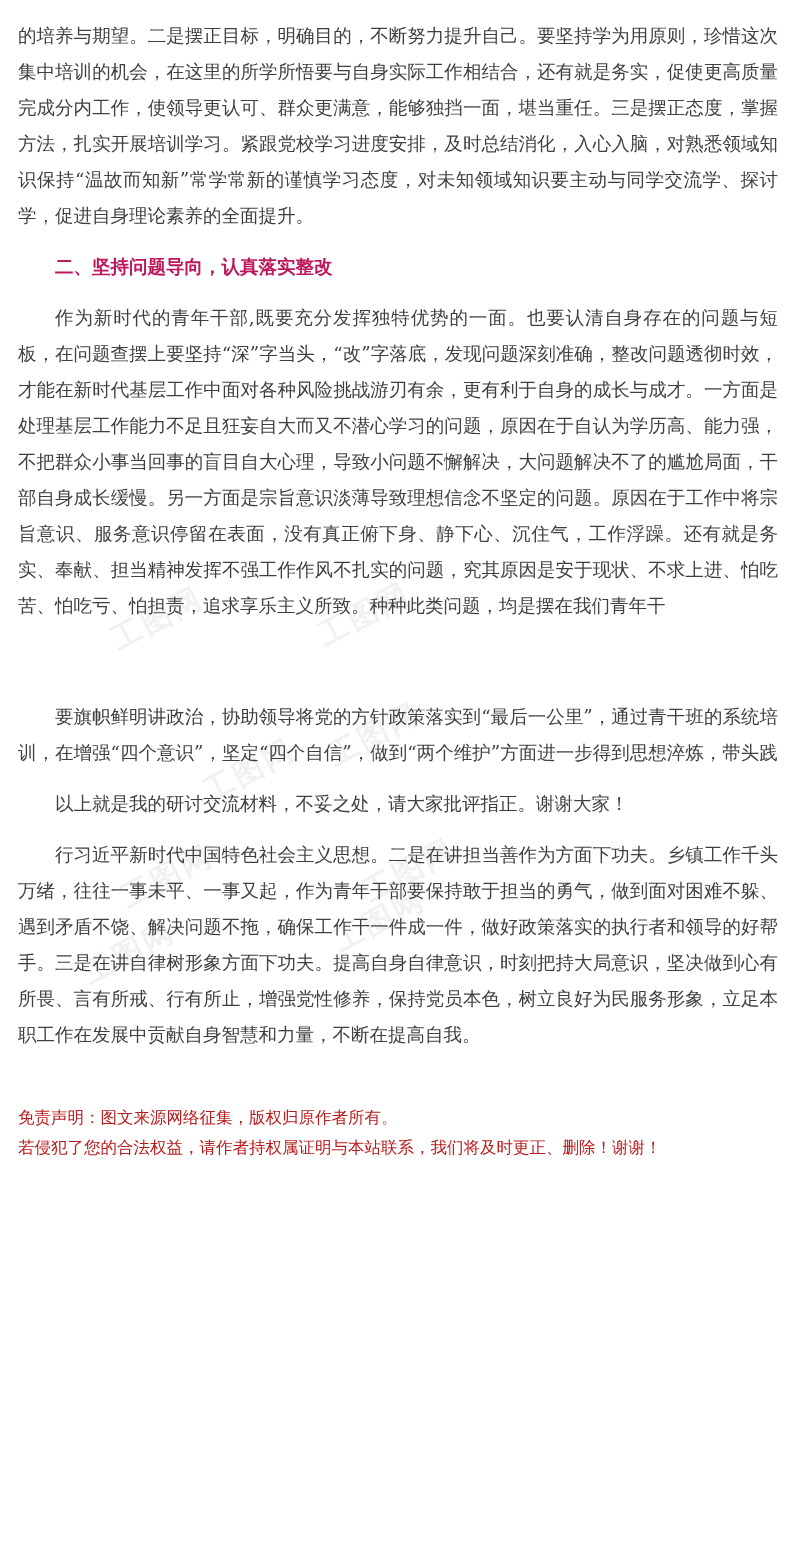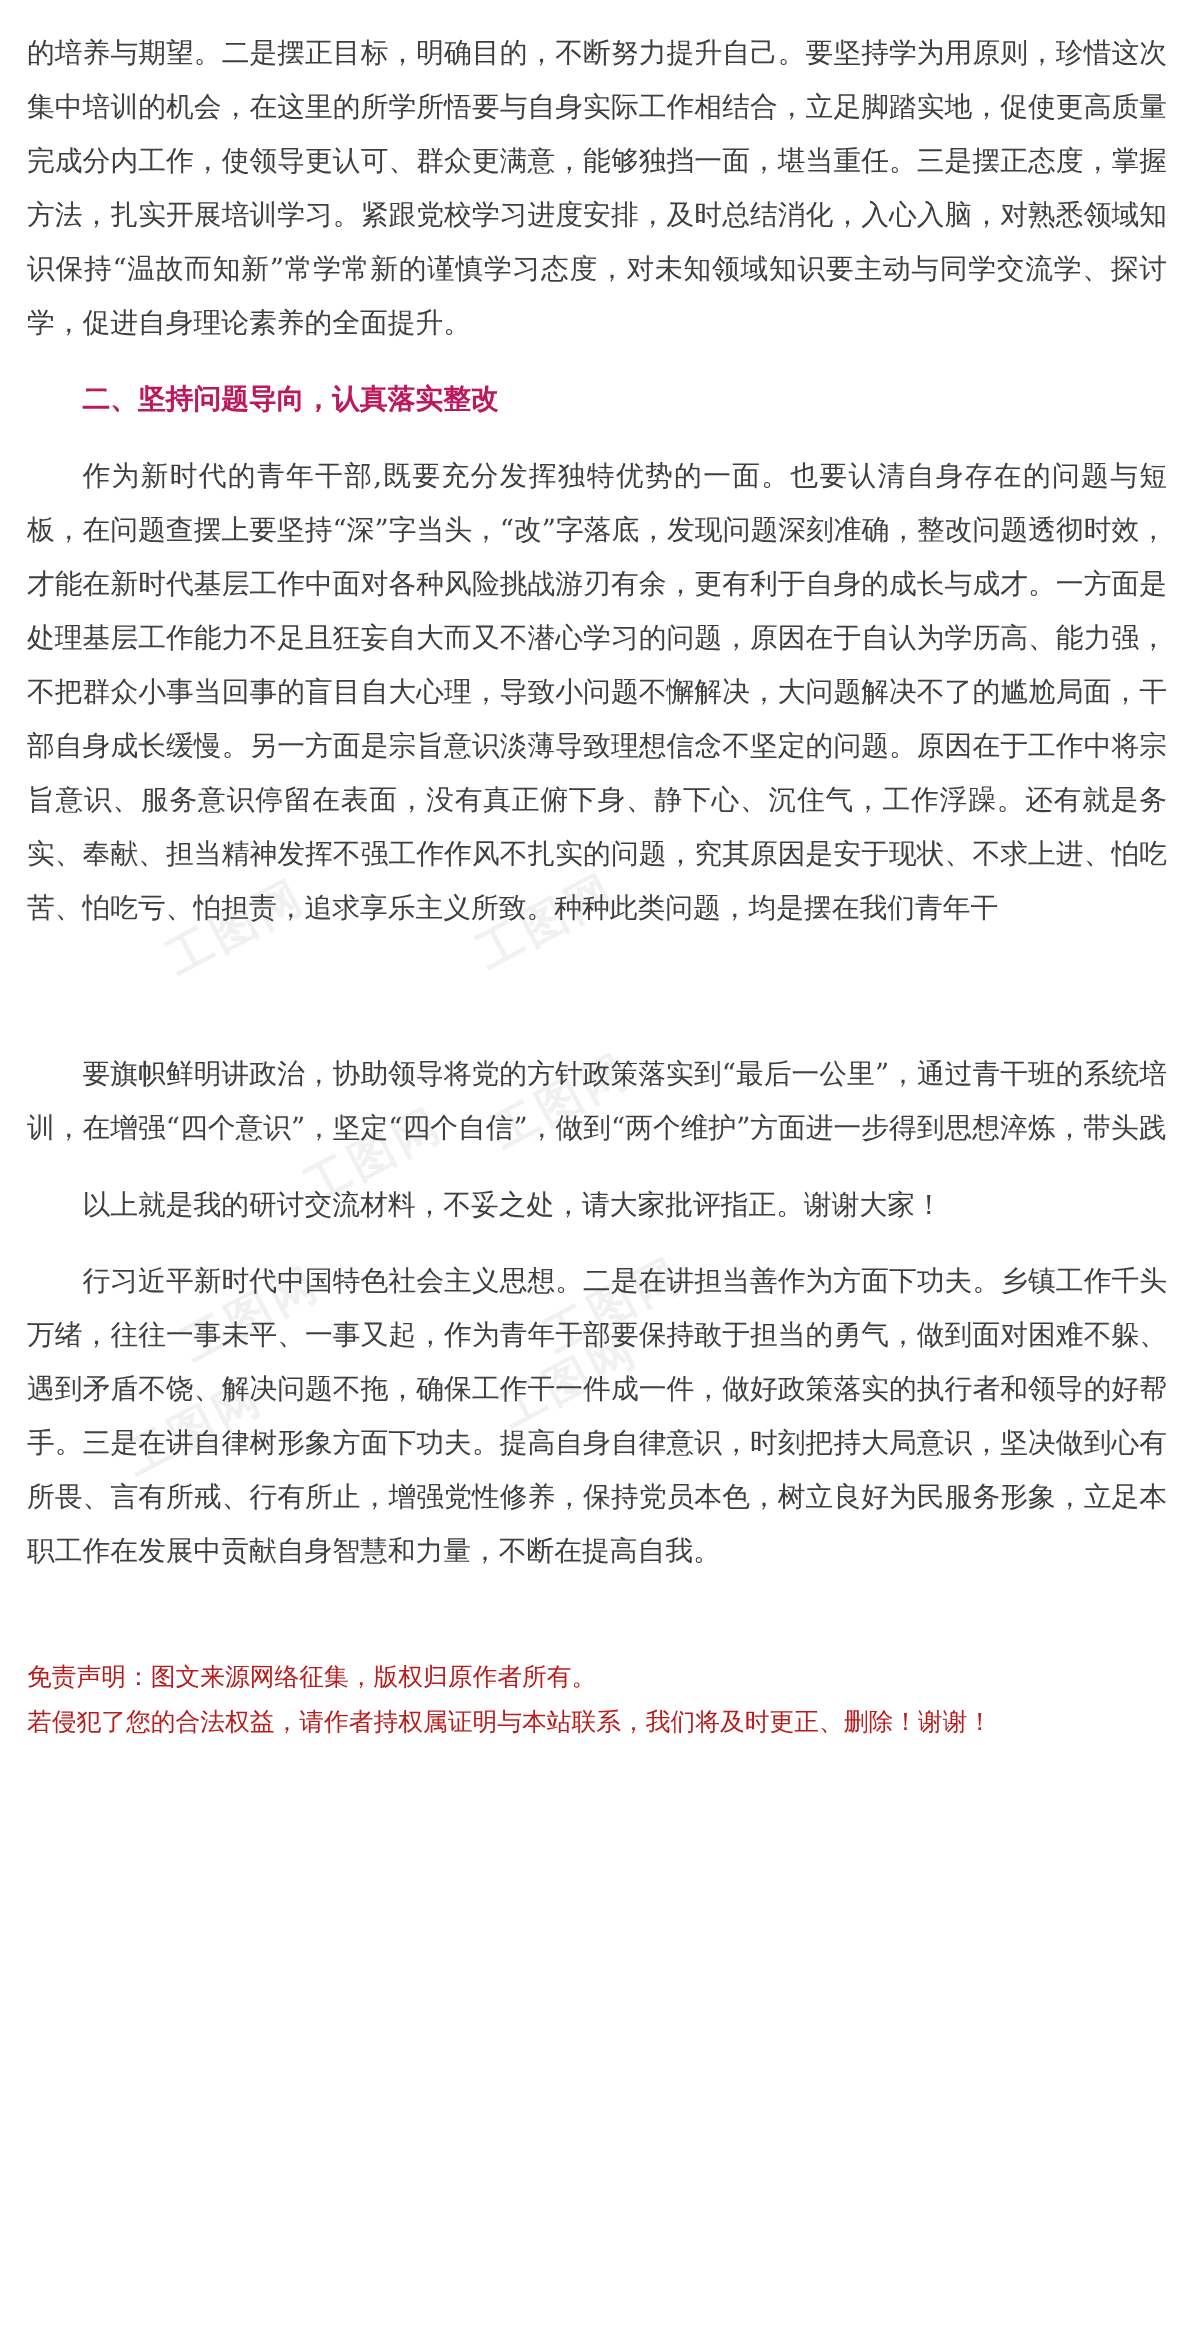--- a/index.html
+++ b/index.html
@@ -91,21 +91,21 @@
     <span class="wm wm5">工图网</span>
     <span class="wm wm6">工图网</span>
     <span class="wm wm7">工图网</span>
     <span class="wm wm8">工图网</span>
   </div>
 
   <div class="content">
 
     <p class="para clip-top">深入学习领会习近平总书记关于青年工作的重要论述，深切感受到党组织对青年干部</p>
 
-    <p class="para no-indent">的培养与期望。二是摆正目标，明确目的，不断努力提升自己。要坚持学为用原则，珍惜这次集中培训的机会，在这里的所学所悟要与自身实际工作相结合，立足脚踏实地，促使更高质量完成分内工作，使领导更认可、群众更满意，能够独挡一面，堪当重任。三是摆正态度，掌握方法，扎实开展培训学习。紧跟党校学习进度安排，及时总结消化，入心入脑，对熟悉领域知识保持“温故而知新”常学常新的谨慎学习态度，对未知领域知识要主动与同学交流学、探讨学，促进自身理论素养的全面提升。</p>
+    <p class="para no-indent">的培养与期望。二是摆正目标，明确目的，不断努力提升自己。要坚持学为用原则，珍惜这次集中培训的机会，在这里的所学所悟要与自身实际工作相结合，还有就是务实，促使更高质量完成分内工作，使领导更认可、群众更满意，能够独挡一面，堪当重任。三是摆正态度，掌握方法，扎实开展培训学习。紧跟党校学习进度安排，及时总结消化，入心入脑，对熟悉领域知识保持“温故而知新”常学常新的谨慎学习态度，对未知领域知识要主动与同学交流学、探讨学，促进自身理论素养的全面提升。</p>
 
     <h3 class="heading">二、坚持问题导向，认真落实整改</h3>
 
     <p class="para">作为新时代的青年干部,既要充分发挥独特优势的一面。也要认清自身存在的问题与短板，在问题查摆上要坚持“深”字当头，“改”字落底，发现问题深刻准确，整改问题透彻时效，才能在新时代基层工作中面对各种风险挑战游刃有余，更有利于自身的成长与成才。一方面是处理基层工作能力不足且狂妄自大而又不潜心学习的问题，原因在于自认为学历高、能力强，不把群众小事当回事的盲目自大心理，导致小问题不懈解决，大问题解决不了的尴尬局面，干部自身成长缓慢。另一方面是宗旨意识淡薄导致理想信念不坚定的问题。原因在于工作中将宗旨意识、服务意识停留在表面，没有真正俯下身、静下心、沉住气，工作浮躁。还有就是务实、奉献、担当精神发挥不强工作作风不扎实的问题，究其原因是安于现状、不求上进、怕吃苦、怕吃亏、怕担责，追求享乐主义所致。种种此类问题，均是摆在我们青年干</p>
 
     <div class="page-gap"></div>
 
 
 
 

